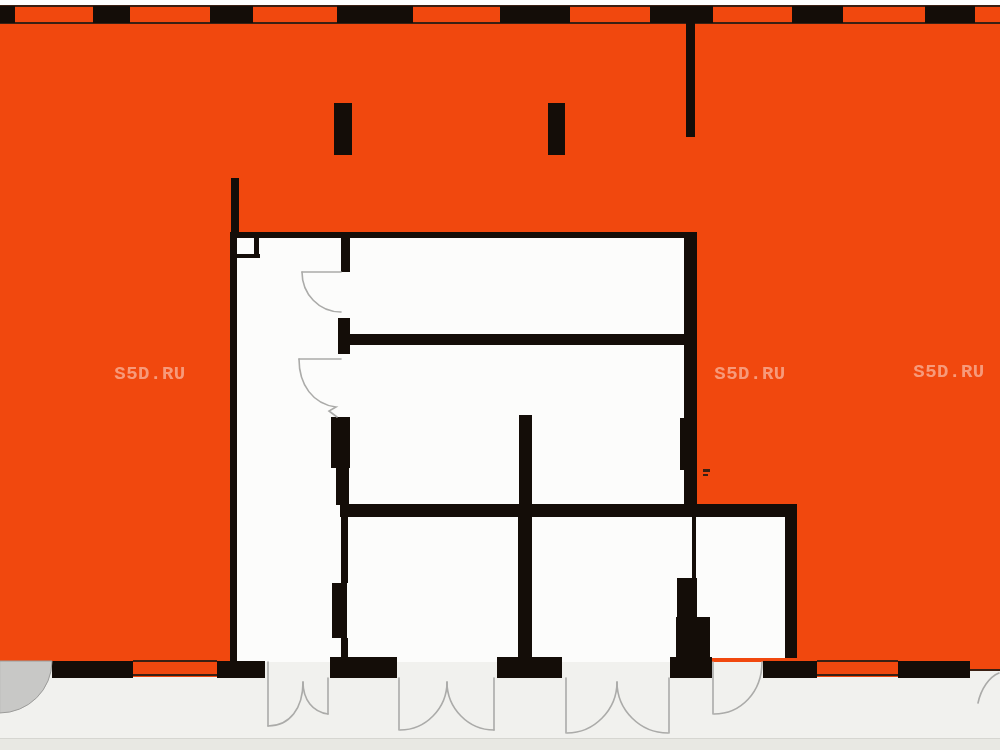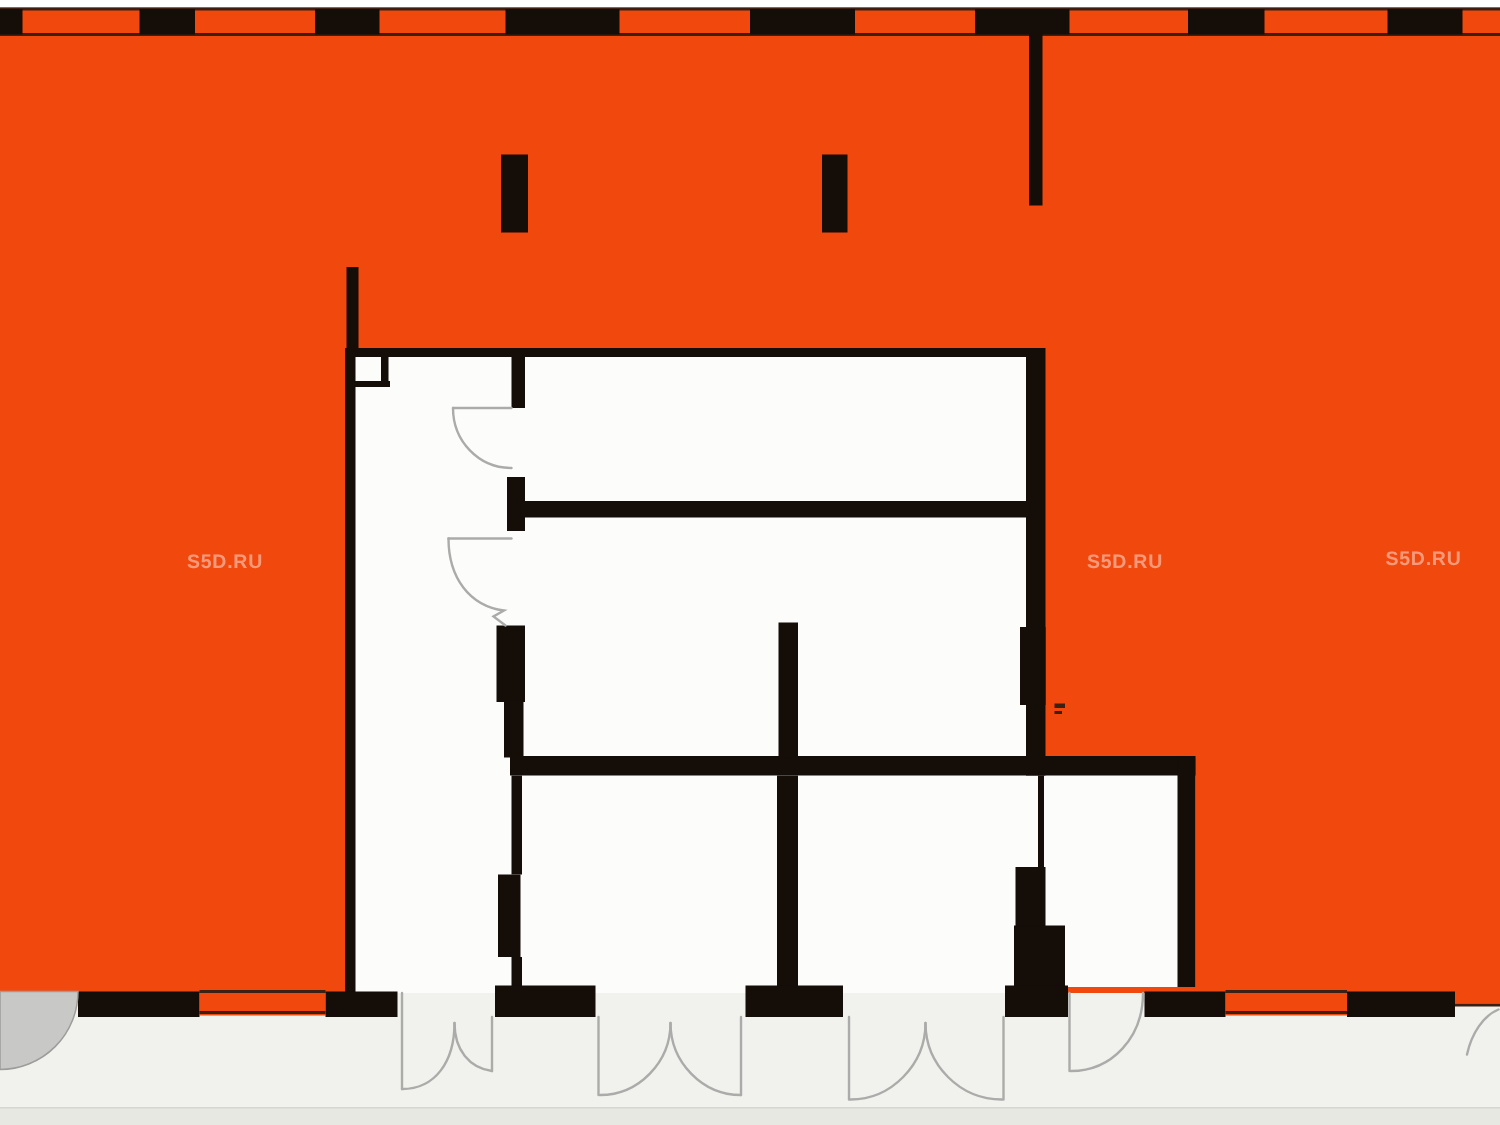--- a/index.html
+++ b/index.html
@@ -7,22 +7,22 @@
     position:relative;
     width:1000px;height:750px;
     overflow:hidden;
     background:#ffffff;
     font-family:"Liberation Sans",sans-serif;
   }
   #plan-svg{position:absolute;left:0;top:0;width:1000px;height:750px;display:block;}
   .wm{
     position:absolute;
     transform:translate(-50%,-50%);
-    font-family:Liberation Sans, sans-serif;
-    font-size:13px;
+    font-family:Liberation Mono, monospace;
+    font-size:19px;
     font-weight:bold;
     letter-spacing:0.5px;
     white-space:nowrap;
     pointer-events:none;
   }
 </style>
 </head>
 <body>
 
 <div class="canvas">

